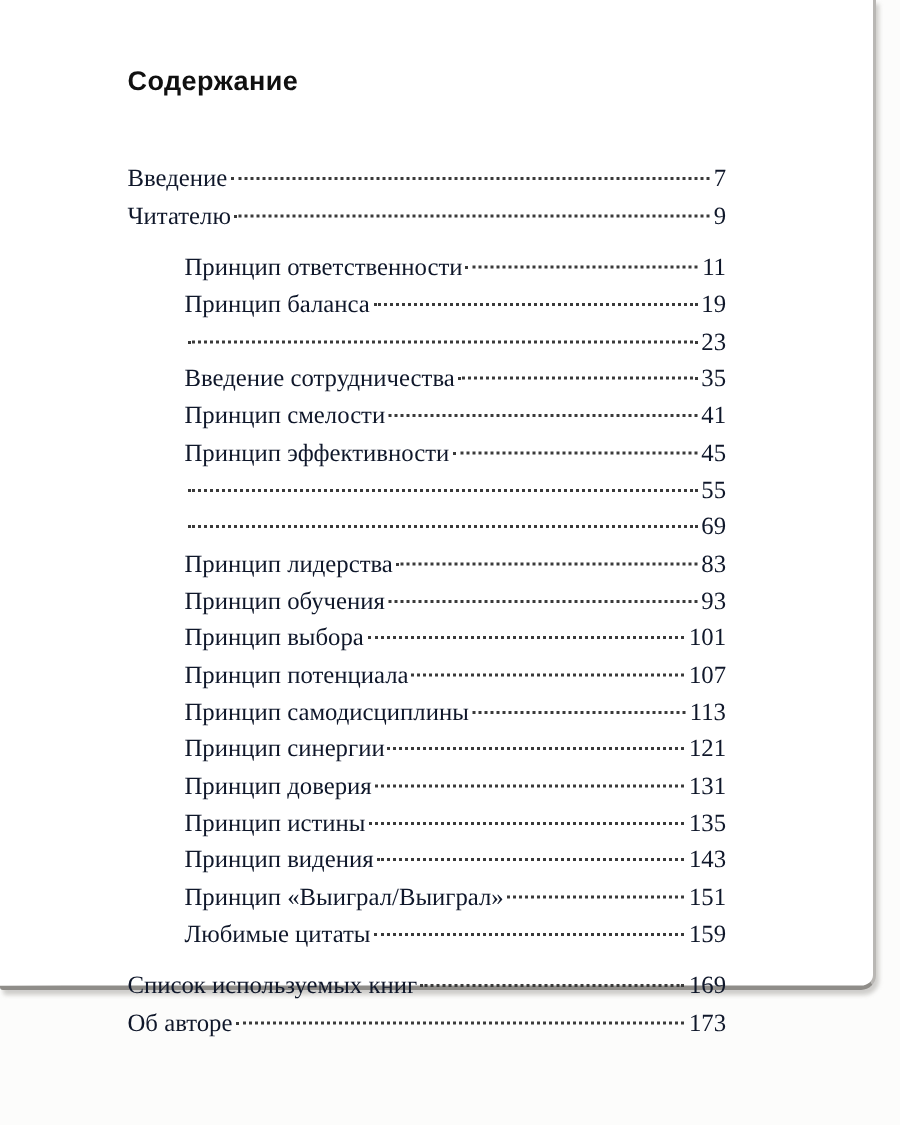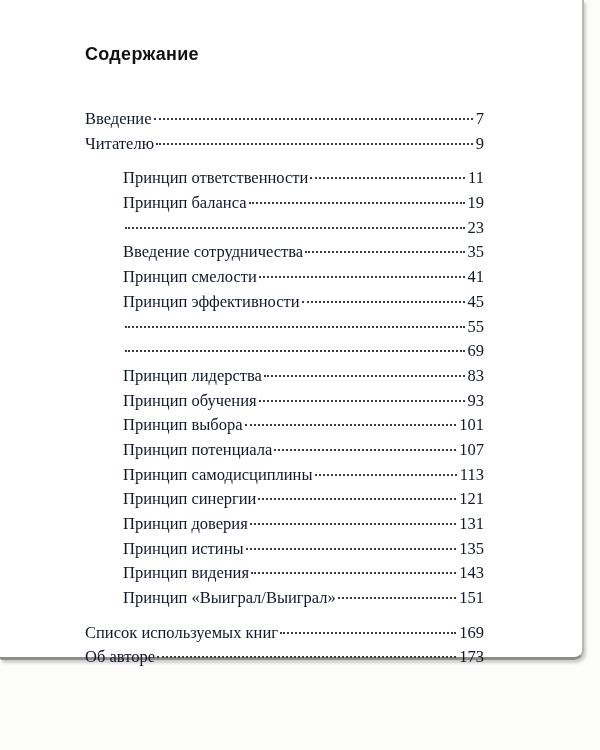--- a/index.html
+++ b/index.html
@@ -168,20 +168,25 @@
         <div class="toc-row indent">
           <span class="label">Принцип видения</span>
           <span class="dots"></span>
           <span class="pagenum">143</span>
         </div>
         <div class="toc-row indent">
           <span class="label">Принцип «Выиграл/Выиграл»</span>
           <span class="dots"></span>
           <span class="pagenum">151</span>
         </div>
+        <div class="toc-row indent">
+          <span class="label">Любимые цитаты</span>
+          <span class="dots"></span>
+          <span class="pagenum">159</span>
+        </div>
         <div class="toc-row gap">
           <span class="label">Список используемых книг</span>
           <span class="dots"></span>
           <span class="pagenum">169</span>
         </div>
         <div class="toc-row">
           <span class="label">Об авторе</span>
           <span class="dots"></span>
           <span class="pagenum">173</span>
         </div>

